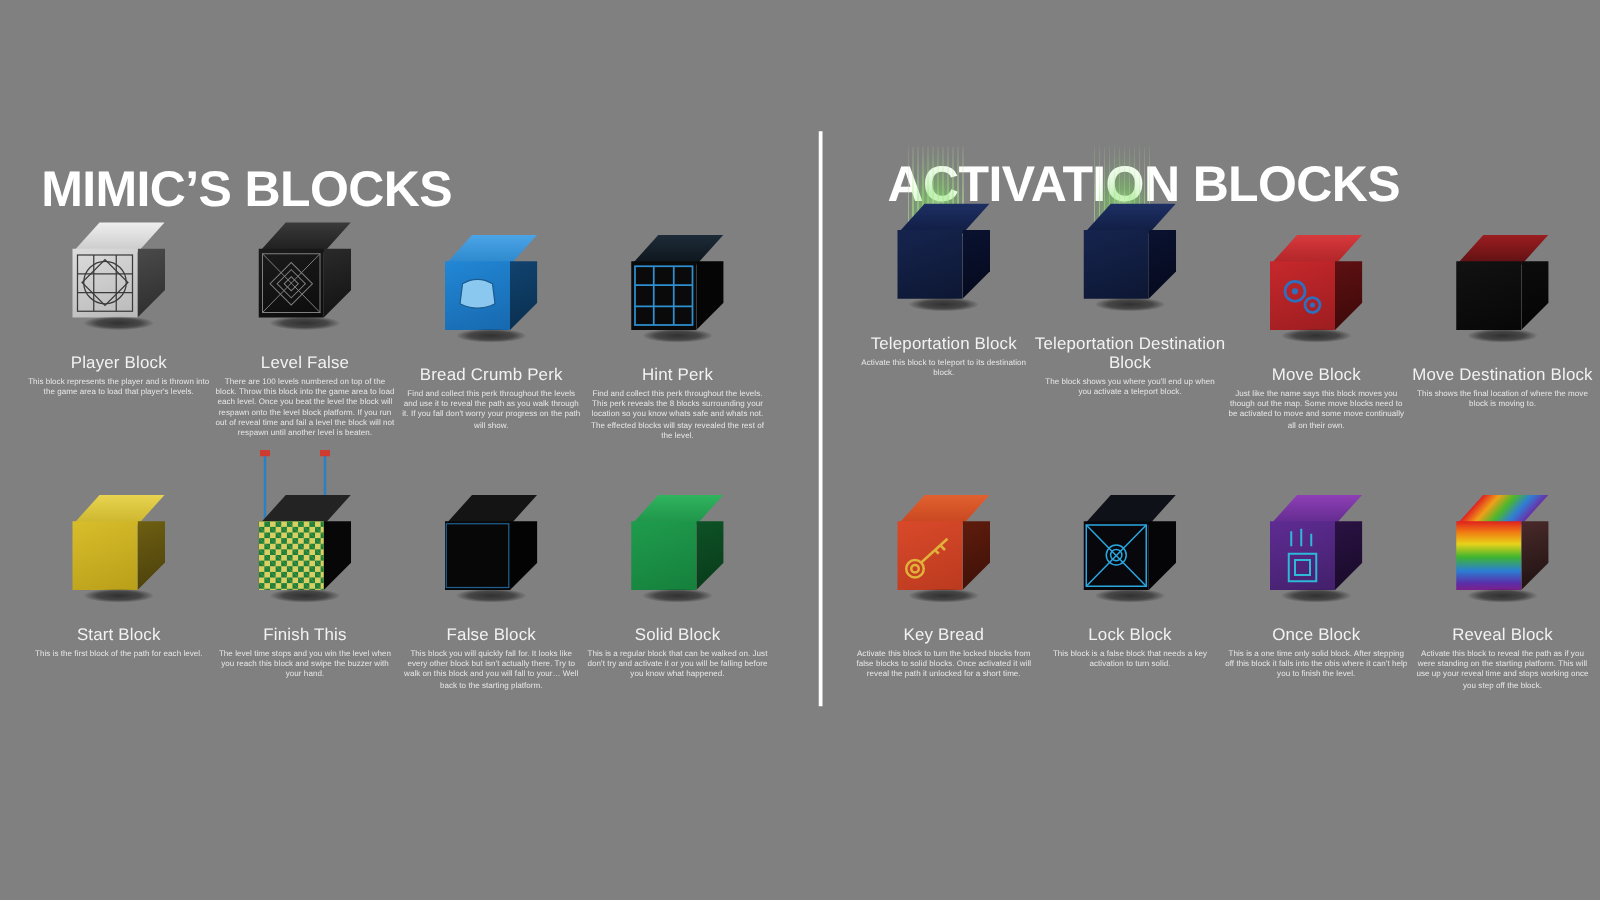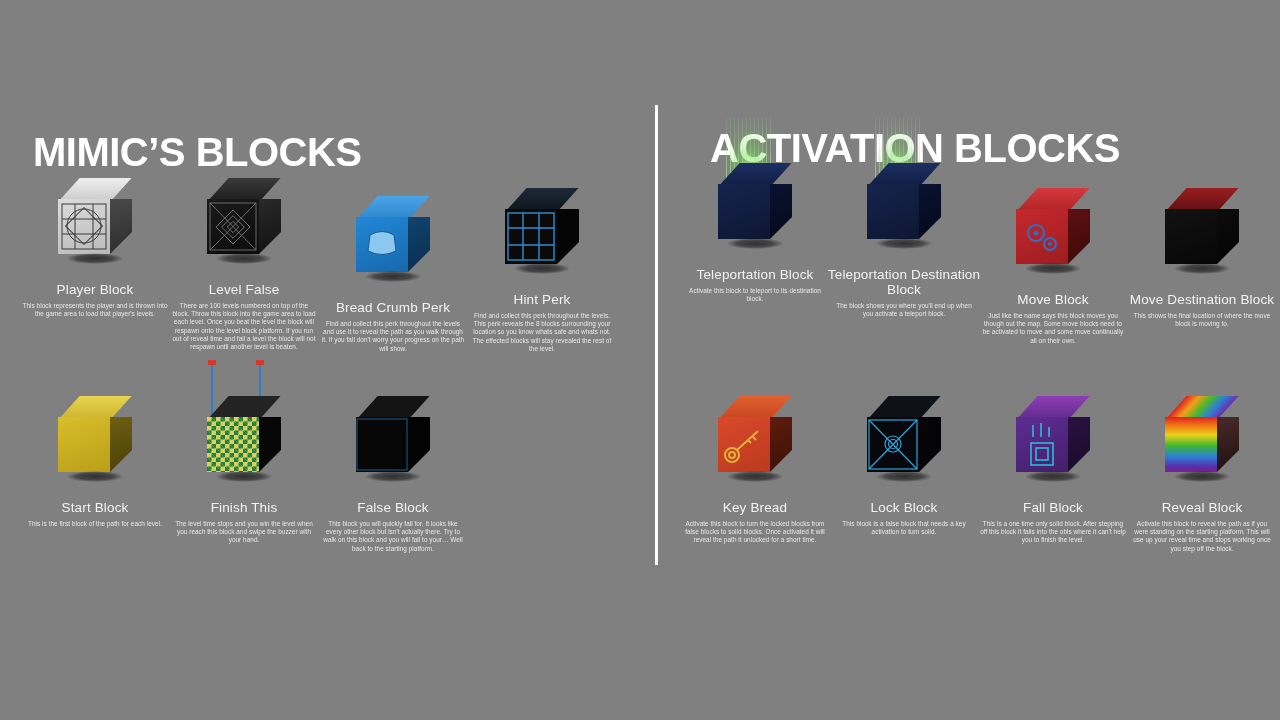--- a/index.html
+++ b/index.html
@@ -234,21 +234,21 @@
           </svg>
         </div>
         <div class="f-side face"></div>
         <div class="shadow"></div>
       </div>
     </div>
     <div class="name">Level False</div>
     <div class="desc">There are 100 levels numbered on top of the block. Throw this block into the game area to load each level. Once you beat the level the block will respawn onto the level block platform. If you run out of reveal time and fail a level the block will not respawn until another level is beaten.</div>
   </div>
 
-  <div class="cell" style="left:313px;top:188px;">
+  <div class="cell" style="left:313px;top:180px;">
     <div class="art">
       <div class="cube crumb">
         <div class="f-top face"></div>
         <div class="f-front face">
           <svg width="52" height="55" viewBox="0 0 52 55">
             <g fill="#9fd6f7" opacity=".85">
               <path d="M14 18 q12 -7 24 0 l2 16 q-14 7 -28 0 z"></path>
             </g>
             <g stroke="#1b5c90" fill="none" stroke-width="1">
               <path d="M14 18 q12 -7 24 0 l2 16 q-14 7 -28 0 z"></path>
@@ -326,20 +326,32 @@
           </svg>
         </div>
         <div class="f-side face"></div>
         <div class="shadow"></div>
       </div>
     </div>
     <div class="name">False Block</div>
     <div class="desc">This block you will quickly fall for. It looks like every other block but isn't actually there. Try to walk on this block and you will fall to your… Well back to the starting platform.</div>
   </div>
 
+  <div class="cell" style="left:462px;top:388px;">
+    <div class="art">
+      <div class="cube solid">
+        <div class="f-top face"></div>
+        <div class="f-front face"></div>
+        <div class="f-side face"></div>
+        <div class="shadow"></div>
+      </div>
+    </div>
+    <div class="name">Solid Block</div>
+    <div class="desc">This is a regular block that can be walked on. Just don't try and activate it or you will be falling before you know what happened.</div>
+  </div>
 
   <div class="cell" style="left:675px;top:155px;">
     <div class="art">
       <div class="cube tele">
         <div class="beam"></div>
         <div class="f-top face"></div>
         <div class="f-front face"></div>
         <div class="f-side face"></div>
         <div class="shadow"></div>
       </div>
@@ -454,21 +466,21 @@
               <rect x="15" y="26" width="22" height="22"></rect>
               <rect x="20" y="31" width="12" height="12"></rect>
               <path d="M17 8 V20 M25 6 V20 M33 10 V20"></path>
             </g>
           </svg>
         </div>
         <div class="f-side face"></div>
         <div class="shadow"></div>
       </div>
     </div>
-    <div class="name">Fall Block</div>
+    <div class="name">Once Block</div>
     <div class="desc">This is a one time only solid block. After stepping off this block it falls into the obis where it can't help you to finish the level.</div>
   </div>
 
   <div class="cell" style="left:1122px;top:388px;">
     <div class="art">
       <div class="cube reveal">
         <div class="f-top face"></div>
         <div class="f-front face"></div>
         <div class="f-side face"></div>
         <div class="shadow"></div>

